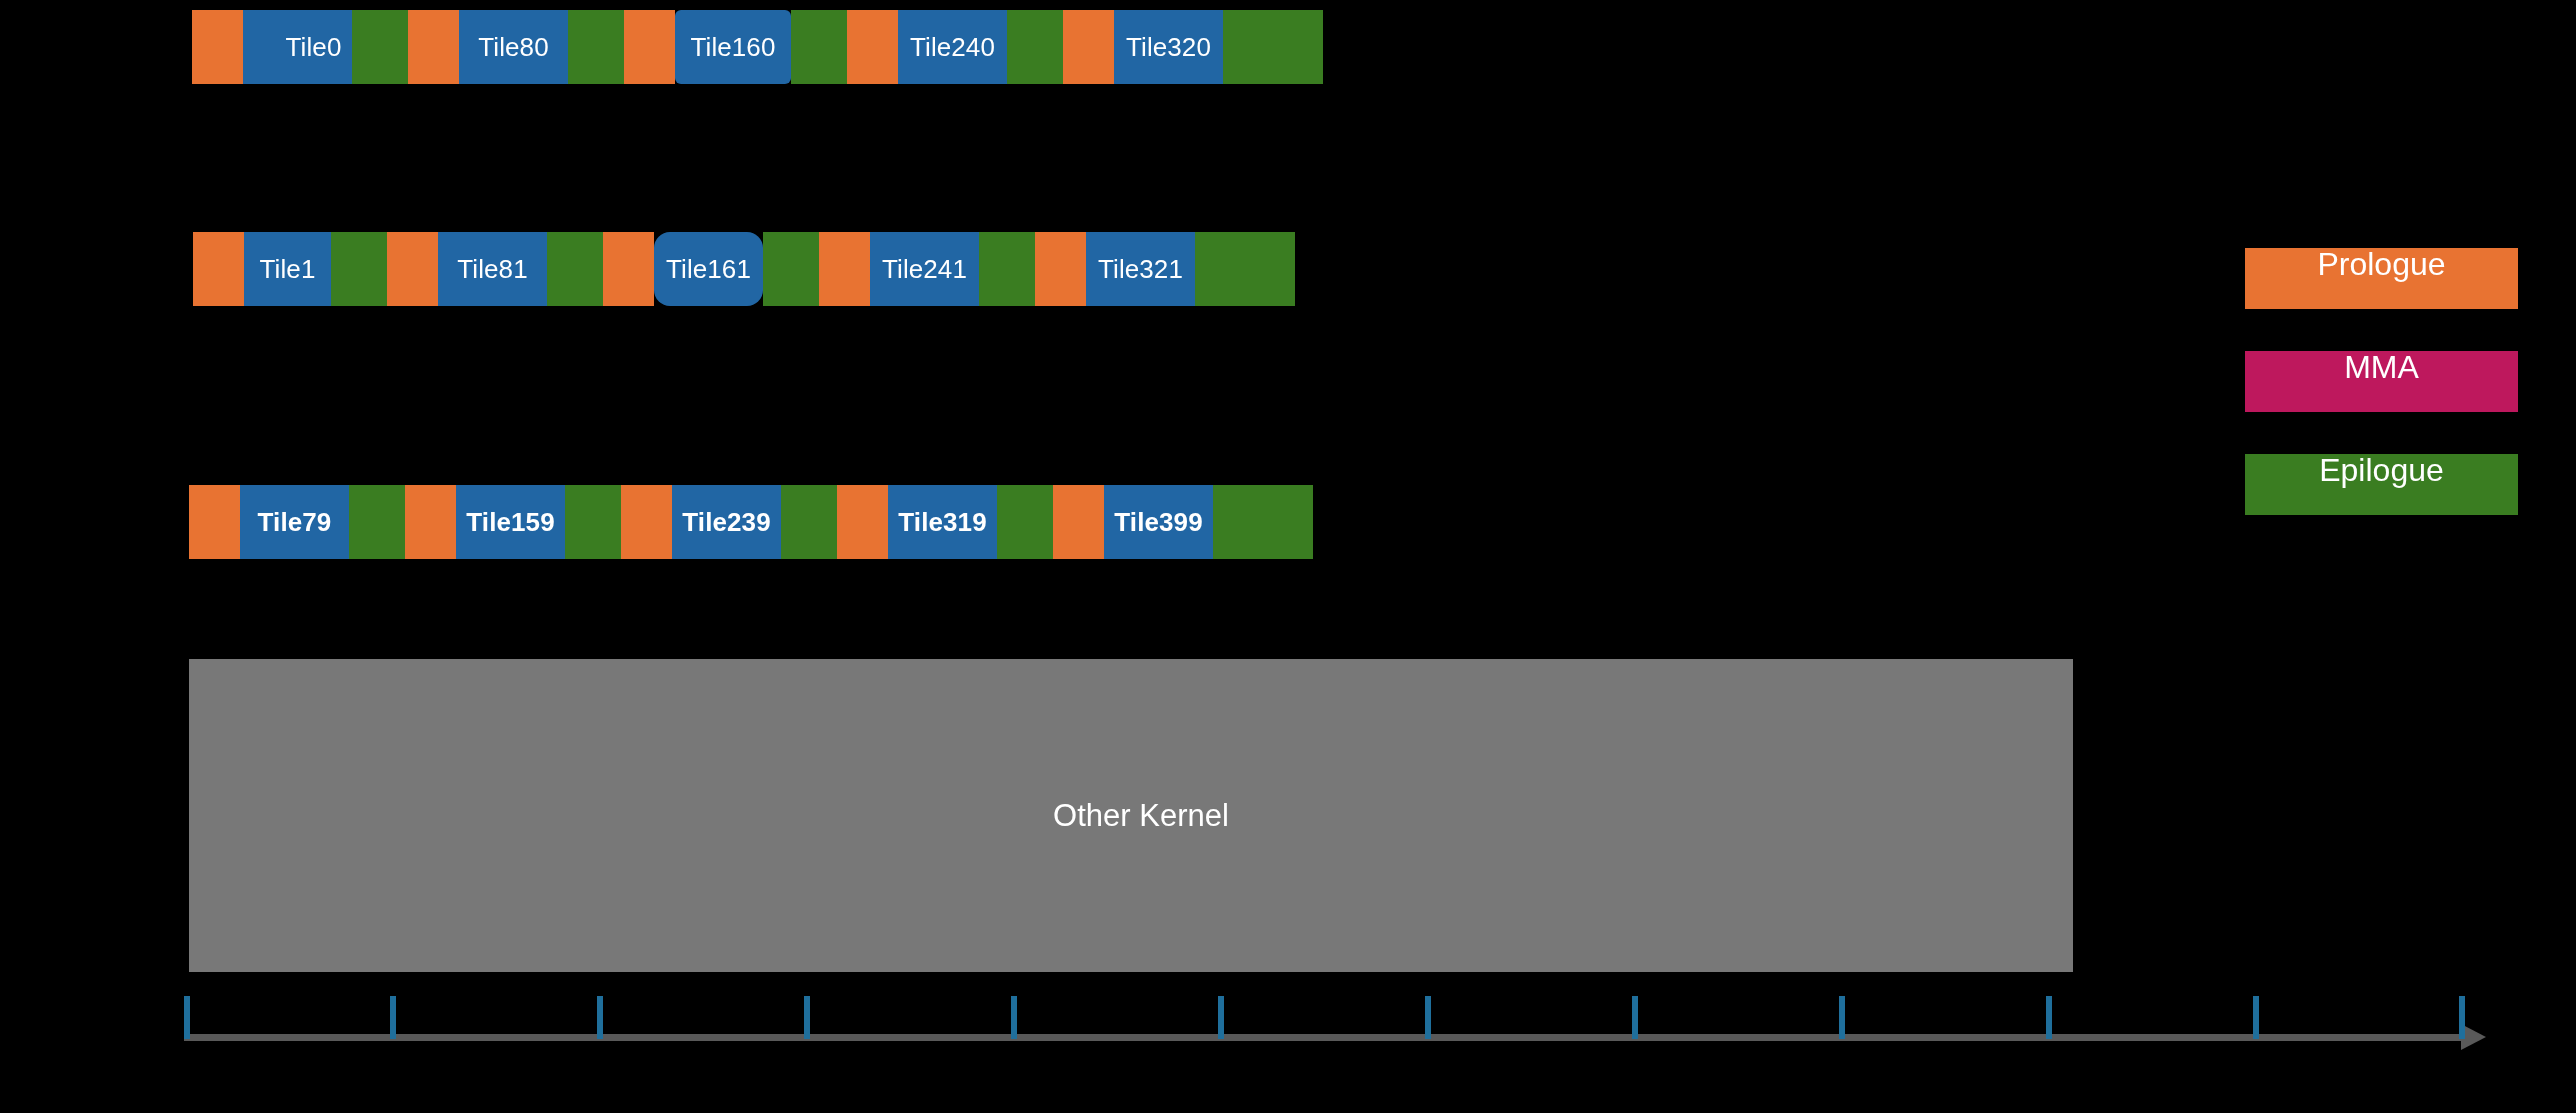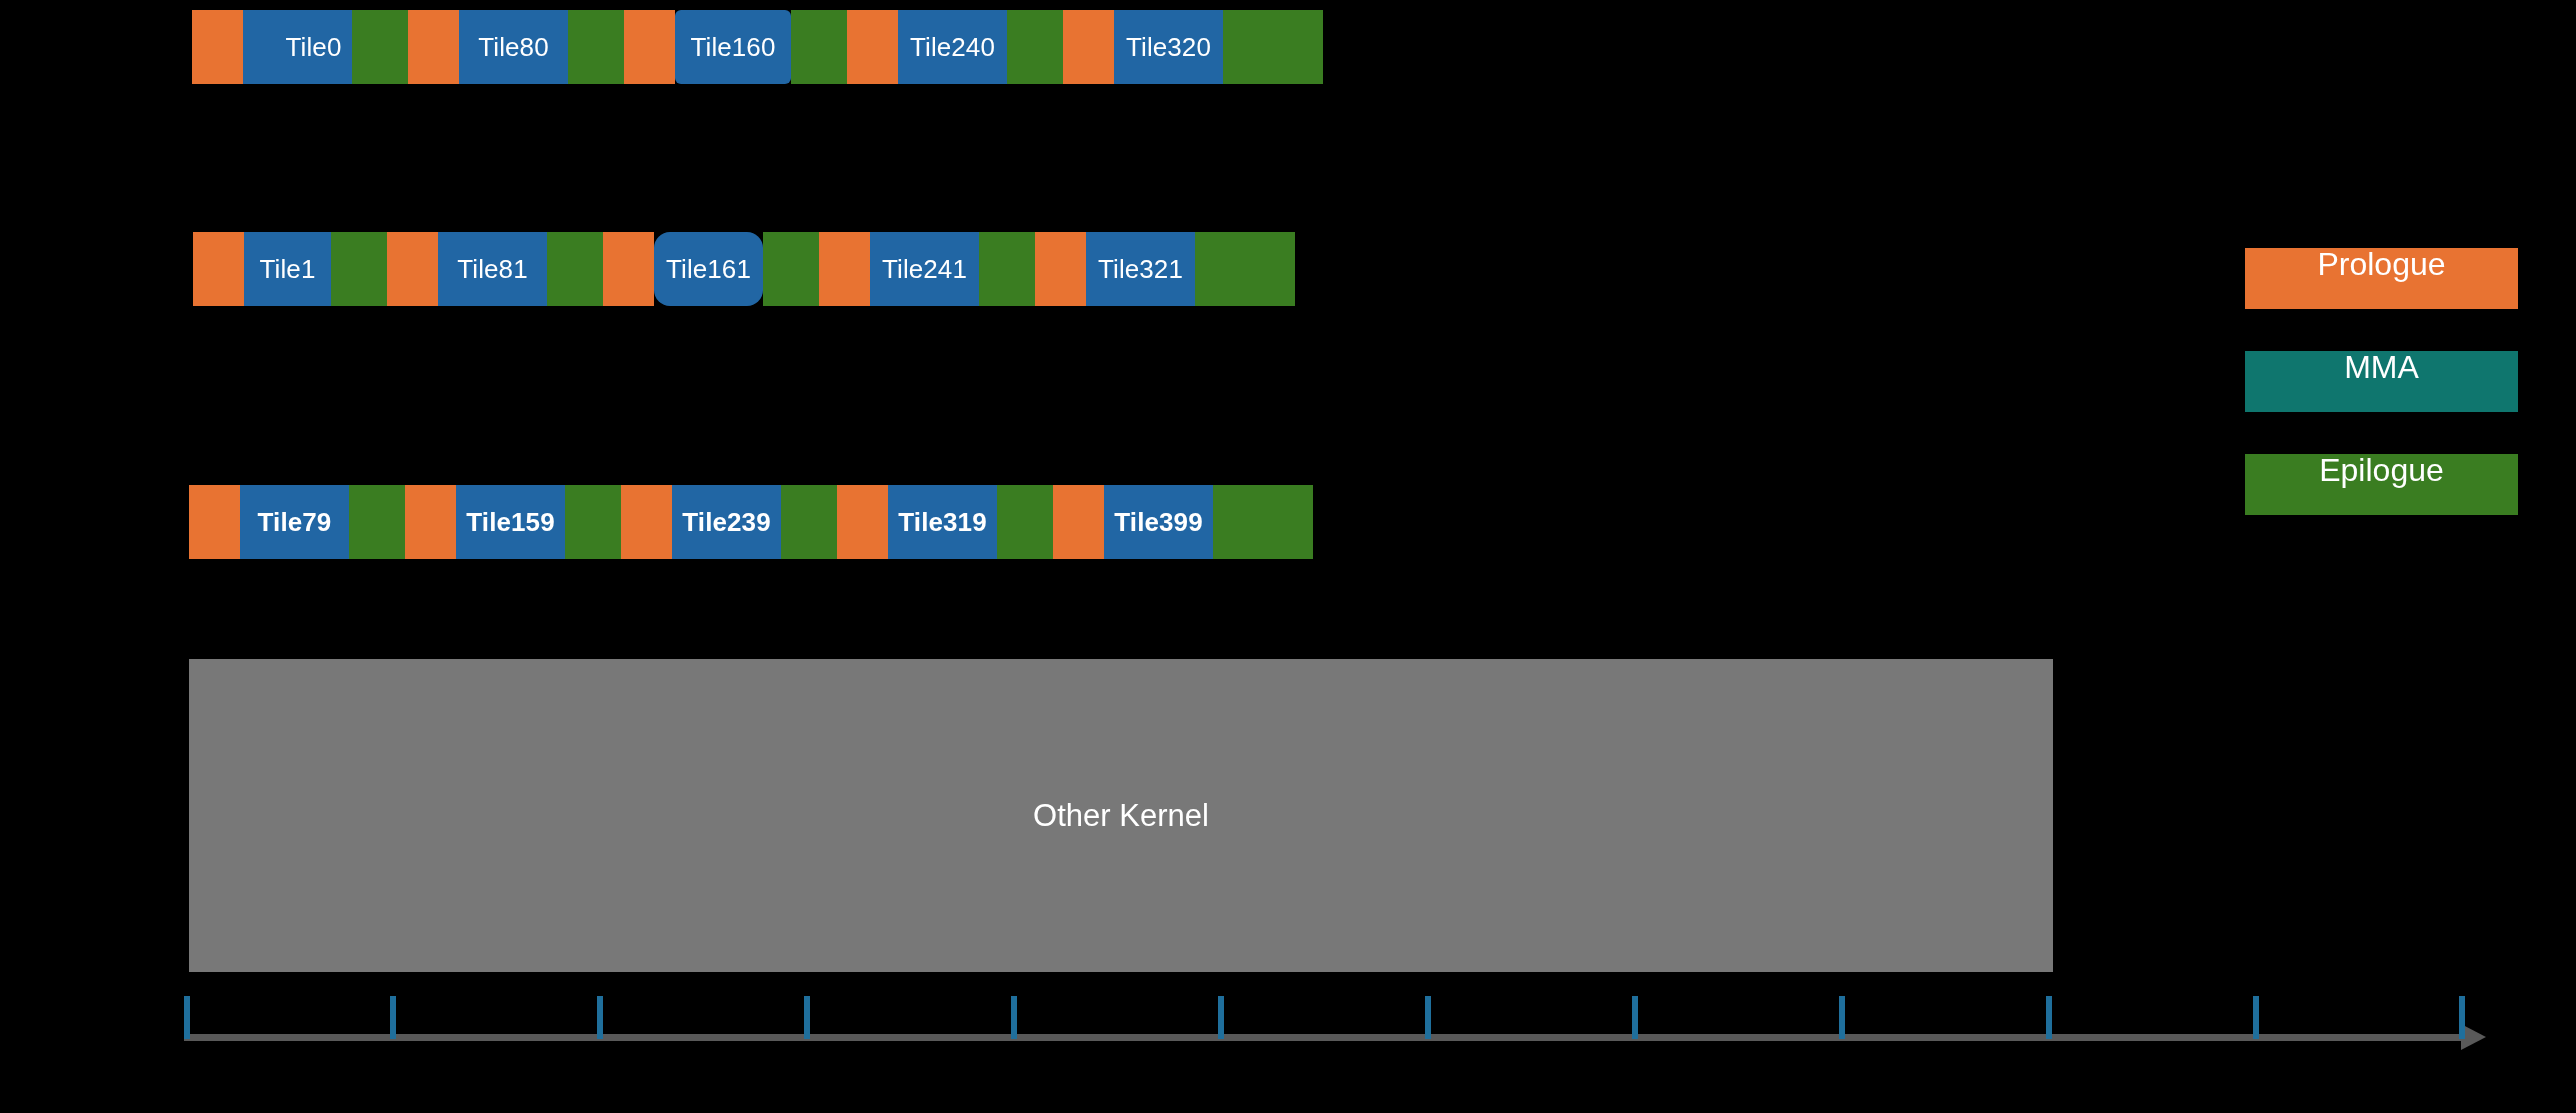--- a/index.html
+++ b/index.html
@@ -82,21 +82,21 @@
     margin-bottom: 42px;
     box-sizing: border-box;
   }
   .legend-item:last-child { margin-bottom: 0; }
   .legend-item .legend-label {
     color: #ffffff;
     font-size: 32px;
     line-height: 1;
   }
   .legend-item.prologue { background: #e87332; }
-  .legend-item.mma      { background: #0f766e; }
+  .legend-item.mma      { background: #be185d; }
   .legend-item.epilogue { background: #3a7d21; }
 
   
   #time-axis {
     position: absolute;
     left: 184px;
     top: 990px;
     width: 2312px;
     height: 65px;
   }
@@ -206,21 +206,21 @@
         <span class="seg-label">Tile319</span>
       </div>
       <div class="seg epilogue" style="width: 56px;"></div>
       <div class="seg prologue" style="width: 51px;"></div>
       <div class="seg mma" style="width: 109px;">
         <span class="seg-label">Tile399</span>
       </div>
       <div class="seg epilogue" style="width: 100px;"></div>
     </div>
 
-  <div id="other-kernel" style="left: 189px; top: 659px; width: 1864px; height: 313px;">
+  <div id="other-kernel" style="left: 189px; top: 659px; width: 1864px; height: 313px; padding-left: 20px;">
     <span class="ok-label">Other Kernel</span>
   </div>
 
   <div id="legend">
     <div class="legend-item prologue">
       <span class="legend-label">Prologue</span>
     </div>
     <div class="legend-item mma">
       <span class="legend-label">MMA</span>
     </div>

